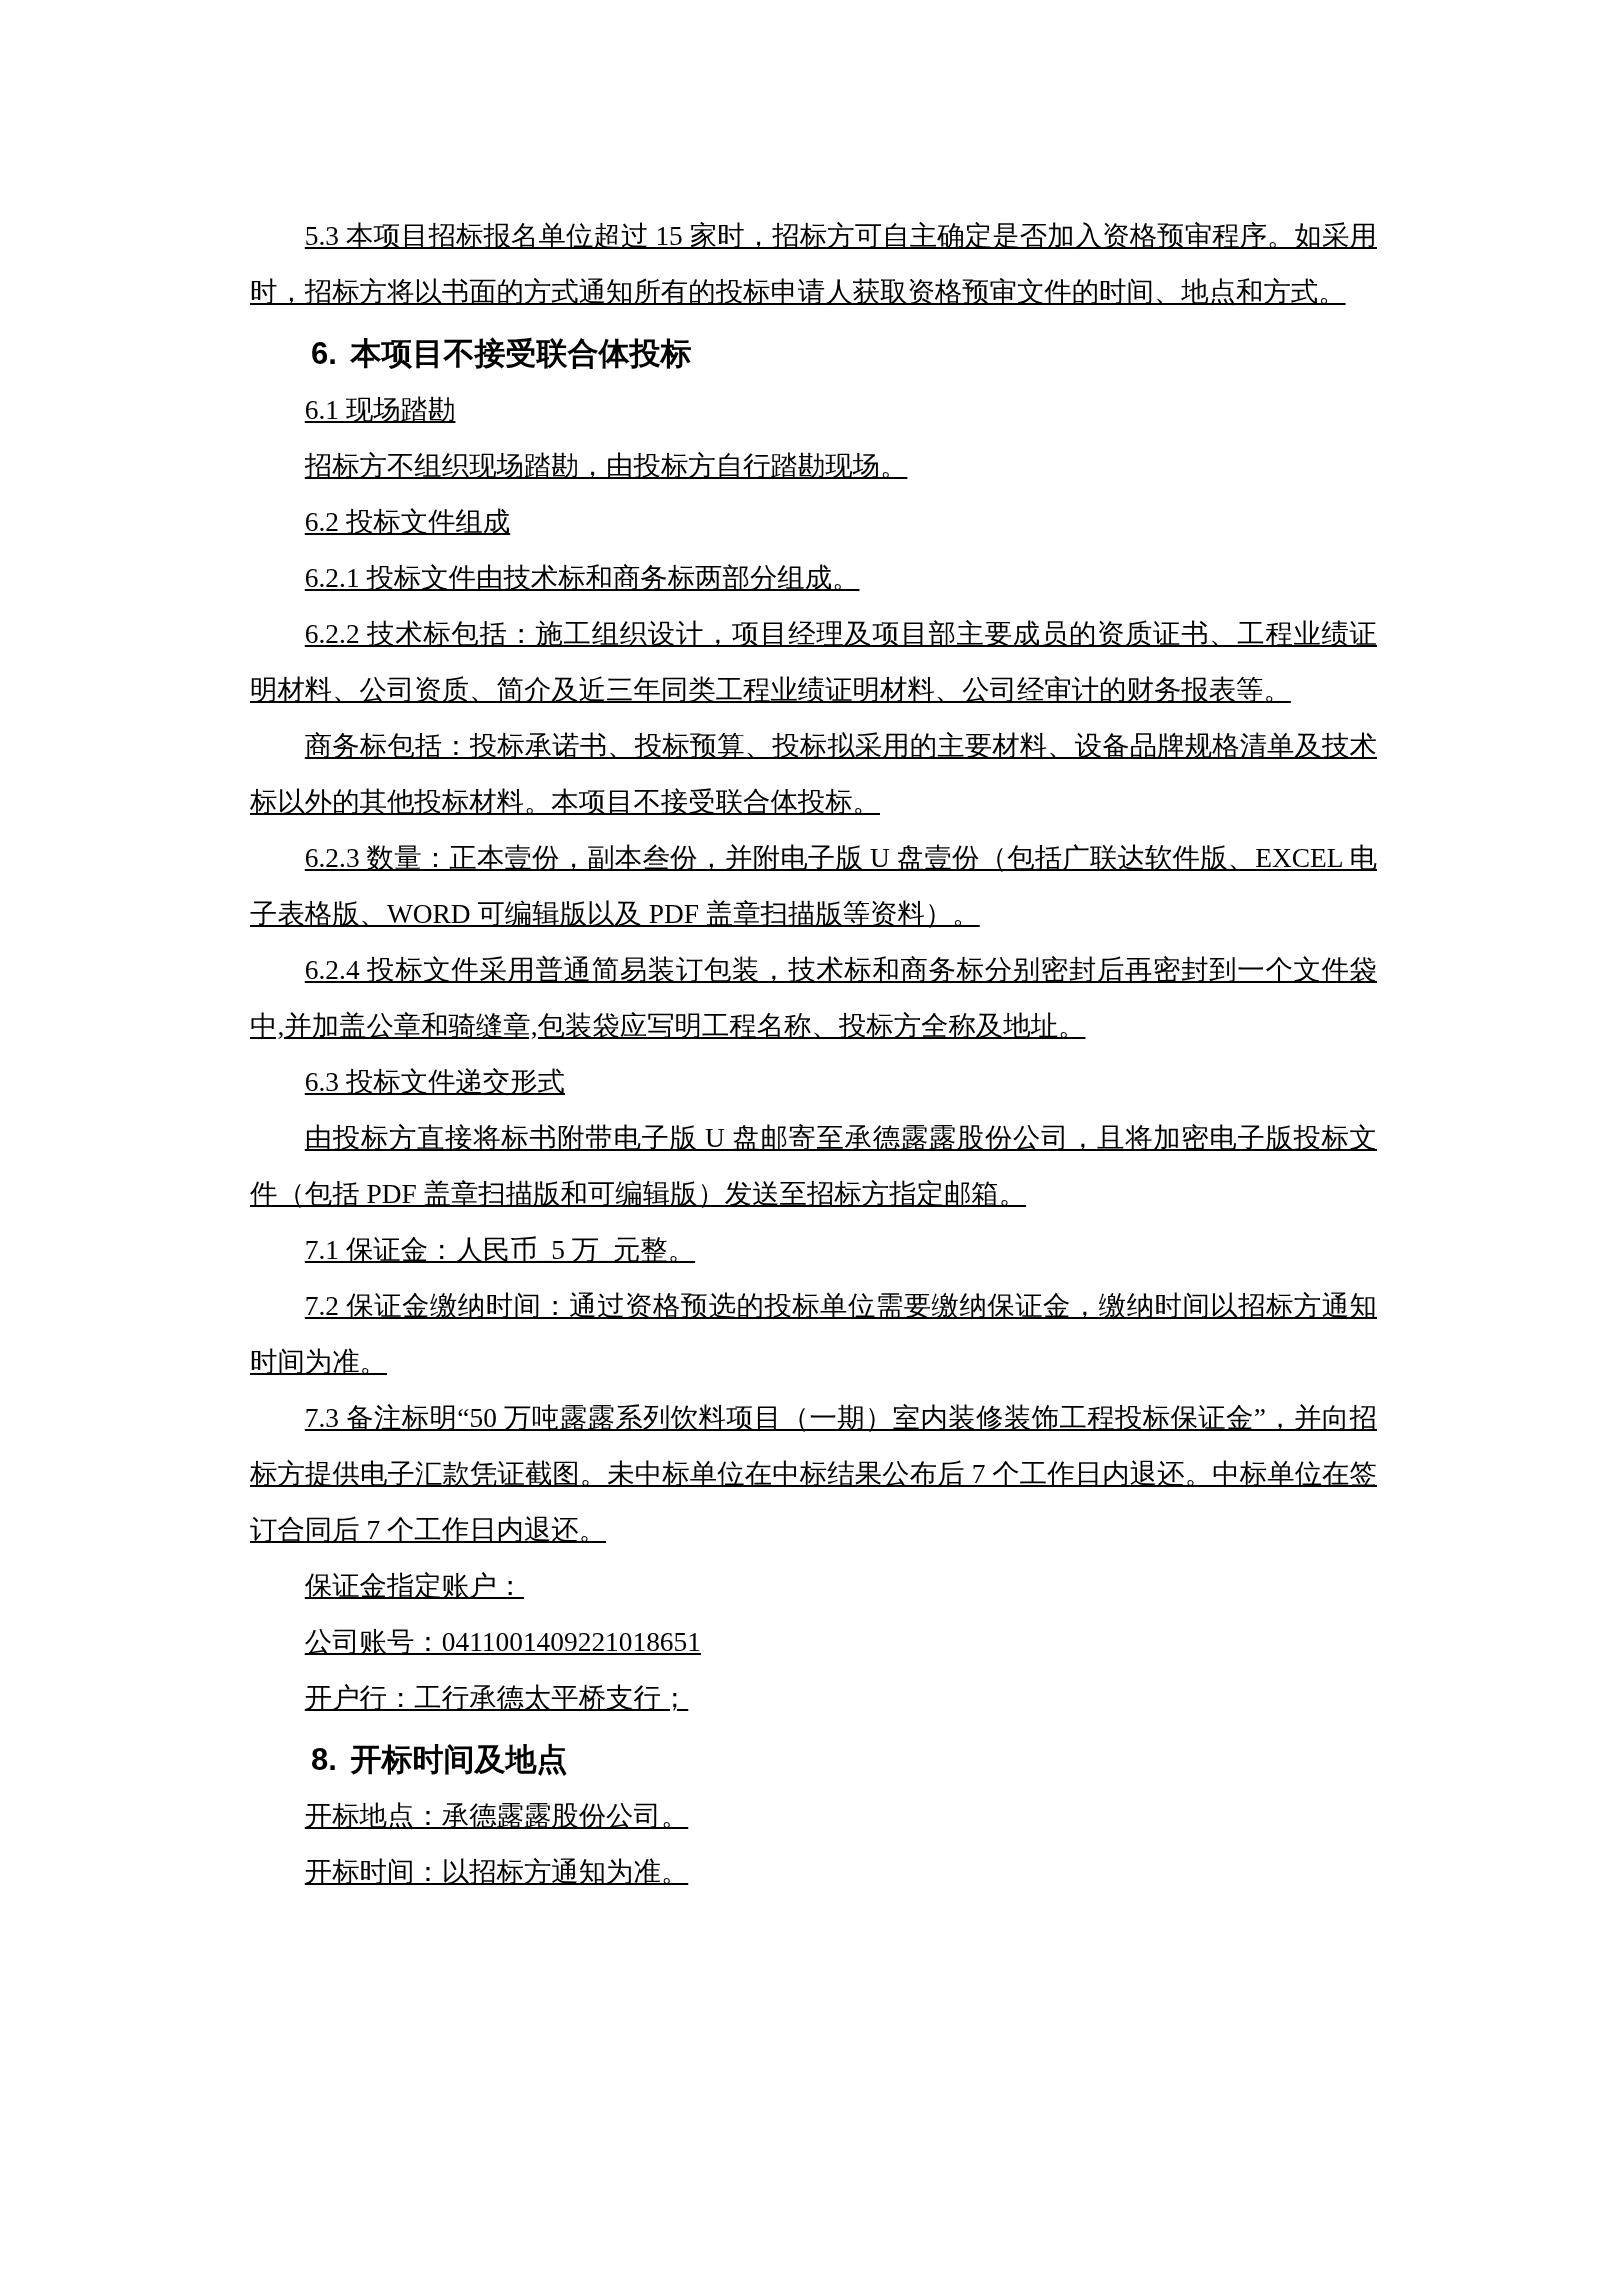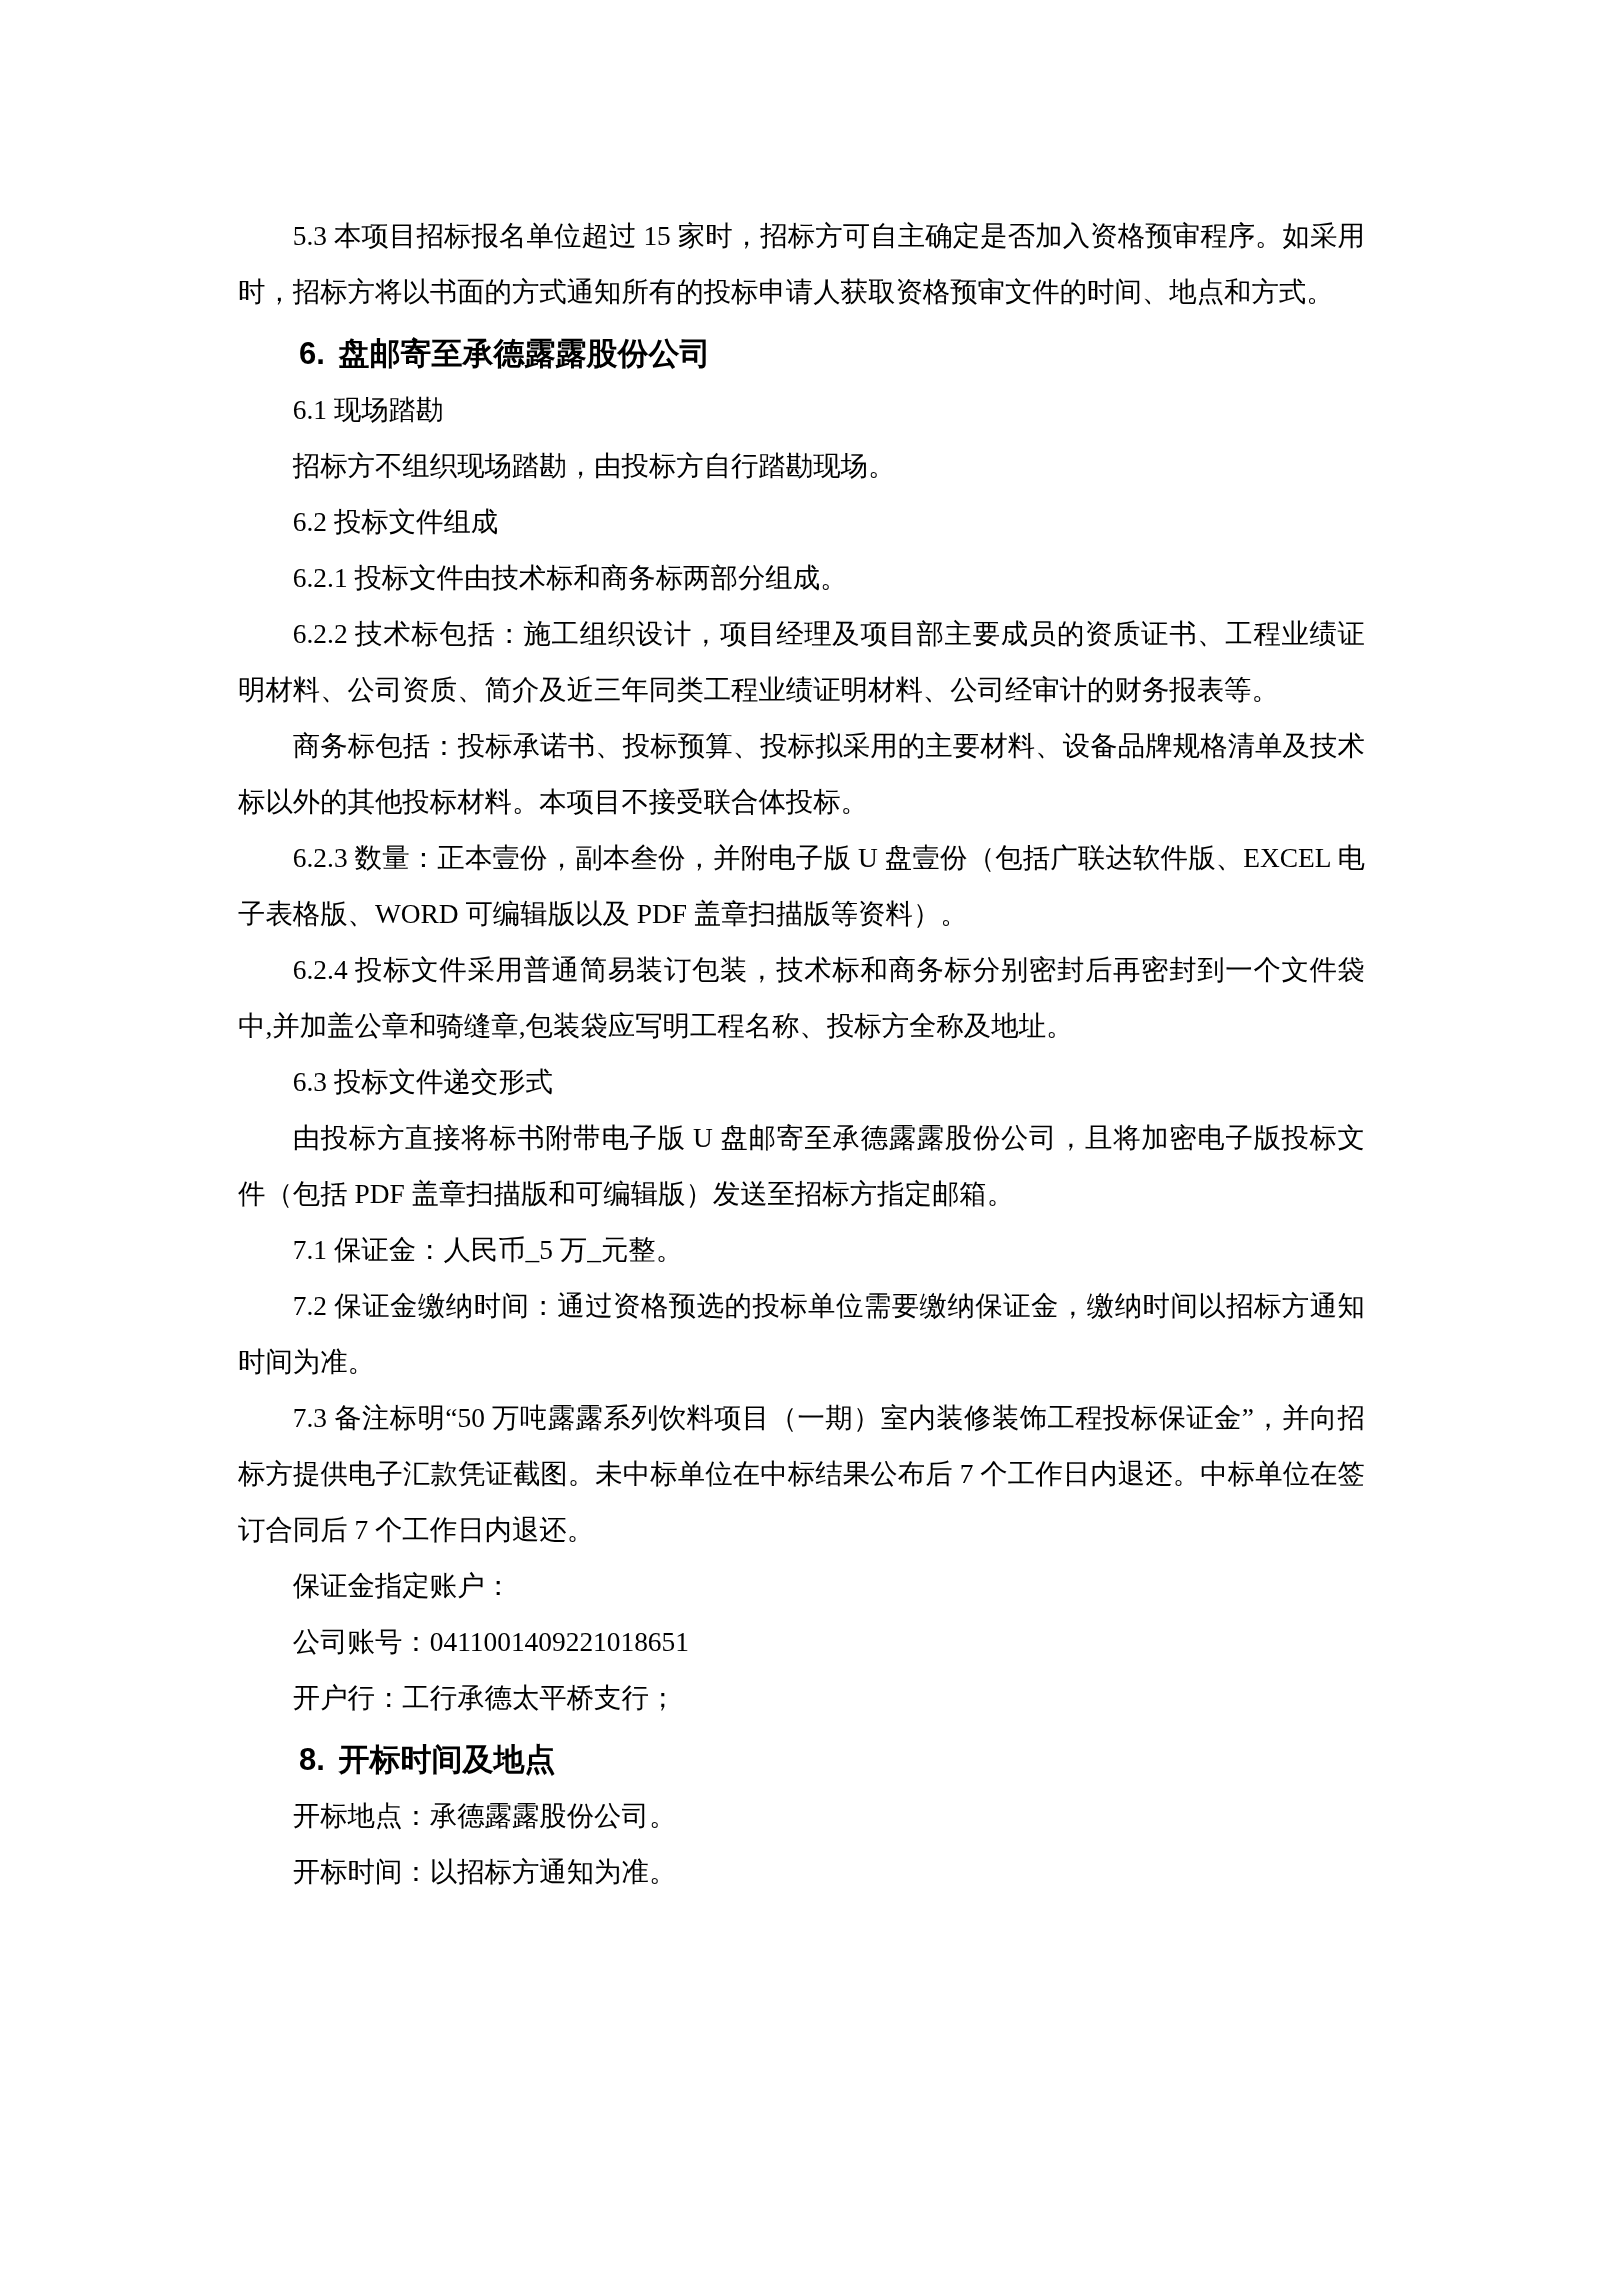--- a/index.html
+++ b/index.html
@@ -10,23 +10,24 @@
   .page {
     position: relative;
     width: 1621px;
     height: 2293px;
     background: #ffffff;
     overflow: hidden;
     color: #000000;
   }
   .content {
     position: absolute;
-    left: 238px;
+    left: 250px;
     top: 208px;
     width: 1127px;
+    text-decoration: underline;
   }
   .para {
     margin: 0;
     font-family: "Liberation Serif", "DejaVu Serif", serif;
     font-size: 27.4px;
     line-height: 56px;
     color: #000000;
     text-align: justify;
     text-justify: inter-character;
     text-indent: 2em;
@@ -48,21 +49,21 @@
     display: inline-block;
     margin-left: 13.7px;
   }
 </style>
 </head>
 <body>
 
 <main class="page">
   <section class="content" id="doc-content">
       <p class="para">5.3 本项目招标报名单位超过 15 家时，招标方可自主确定是否加入资格预审程序。如采用时，招标方将以书面的方式通知所有的投标申请人获取资格预审文件的时间、地点和方式。</p>
-      <h2 class="heading"><span class="h-num">6.</span><span class="h-title">盘邮寄至承德露露股份公司</span></h2>
+      <h2 class="heading"><span class="h-num">6.</span><span class="h-title">本项目不接受联合体投标</span></h2>
       <p class="para">6.1 现场踏勘</p>
       <p class="para">招标方不组织现场踏勘，由投标方自行踏勘现场。</p>
       <p class="para">6.2 投标文件组成</p>
       <p class="para">6.2.1 投标文件由技术标和商务标两部分组成。</p>
       <p class="para">6.2.2 技术标包括：施工组织设计，项目经理及项目部主要成员的资质证书、工程业绩证明材料、公司资质、简介及近三年同类工程业绩证明材料、公司经审计的财务报表等。</p>
       <p class="para">商务标包括：投标承诺书、投标预算、投标拟采用的主要材料、设备品牌规格清单及技术标以外的其他投标材料。本项目不接受联合体投标。</p>
       <p class="para">6.2.3 数量：正本壹份，副本叁份，并附电子版 U 盘壹份（包括广联达软件版、EXCEL 电子表格版、WORD 可编辑版以及 PDF 盖章扫描版等资料）。</p>
       <p class="para">6.2.4 投标文件采用普通简易装订包装，技术标和商务标分别密封后再密封到一个文件袋中,并加盖公章和骑缝章,包装袋应写明工程名称、投标方全称及地址。</p>
       <p class="para">6.3 投标文件递交形式</p>
       <p class="para">由投标方直接将标书附带电子版 U 盘邮寄至承德露露股份公司，且将加密电子版投标文件（包括 PDF 盖章扫描版和可编辑版）发送至招标方指定邮箱。</p>

